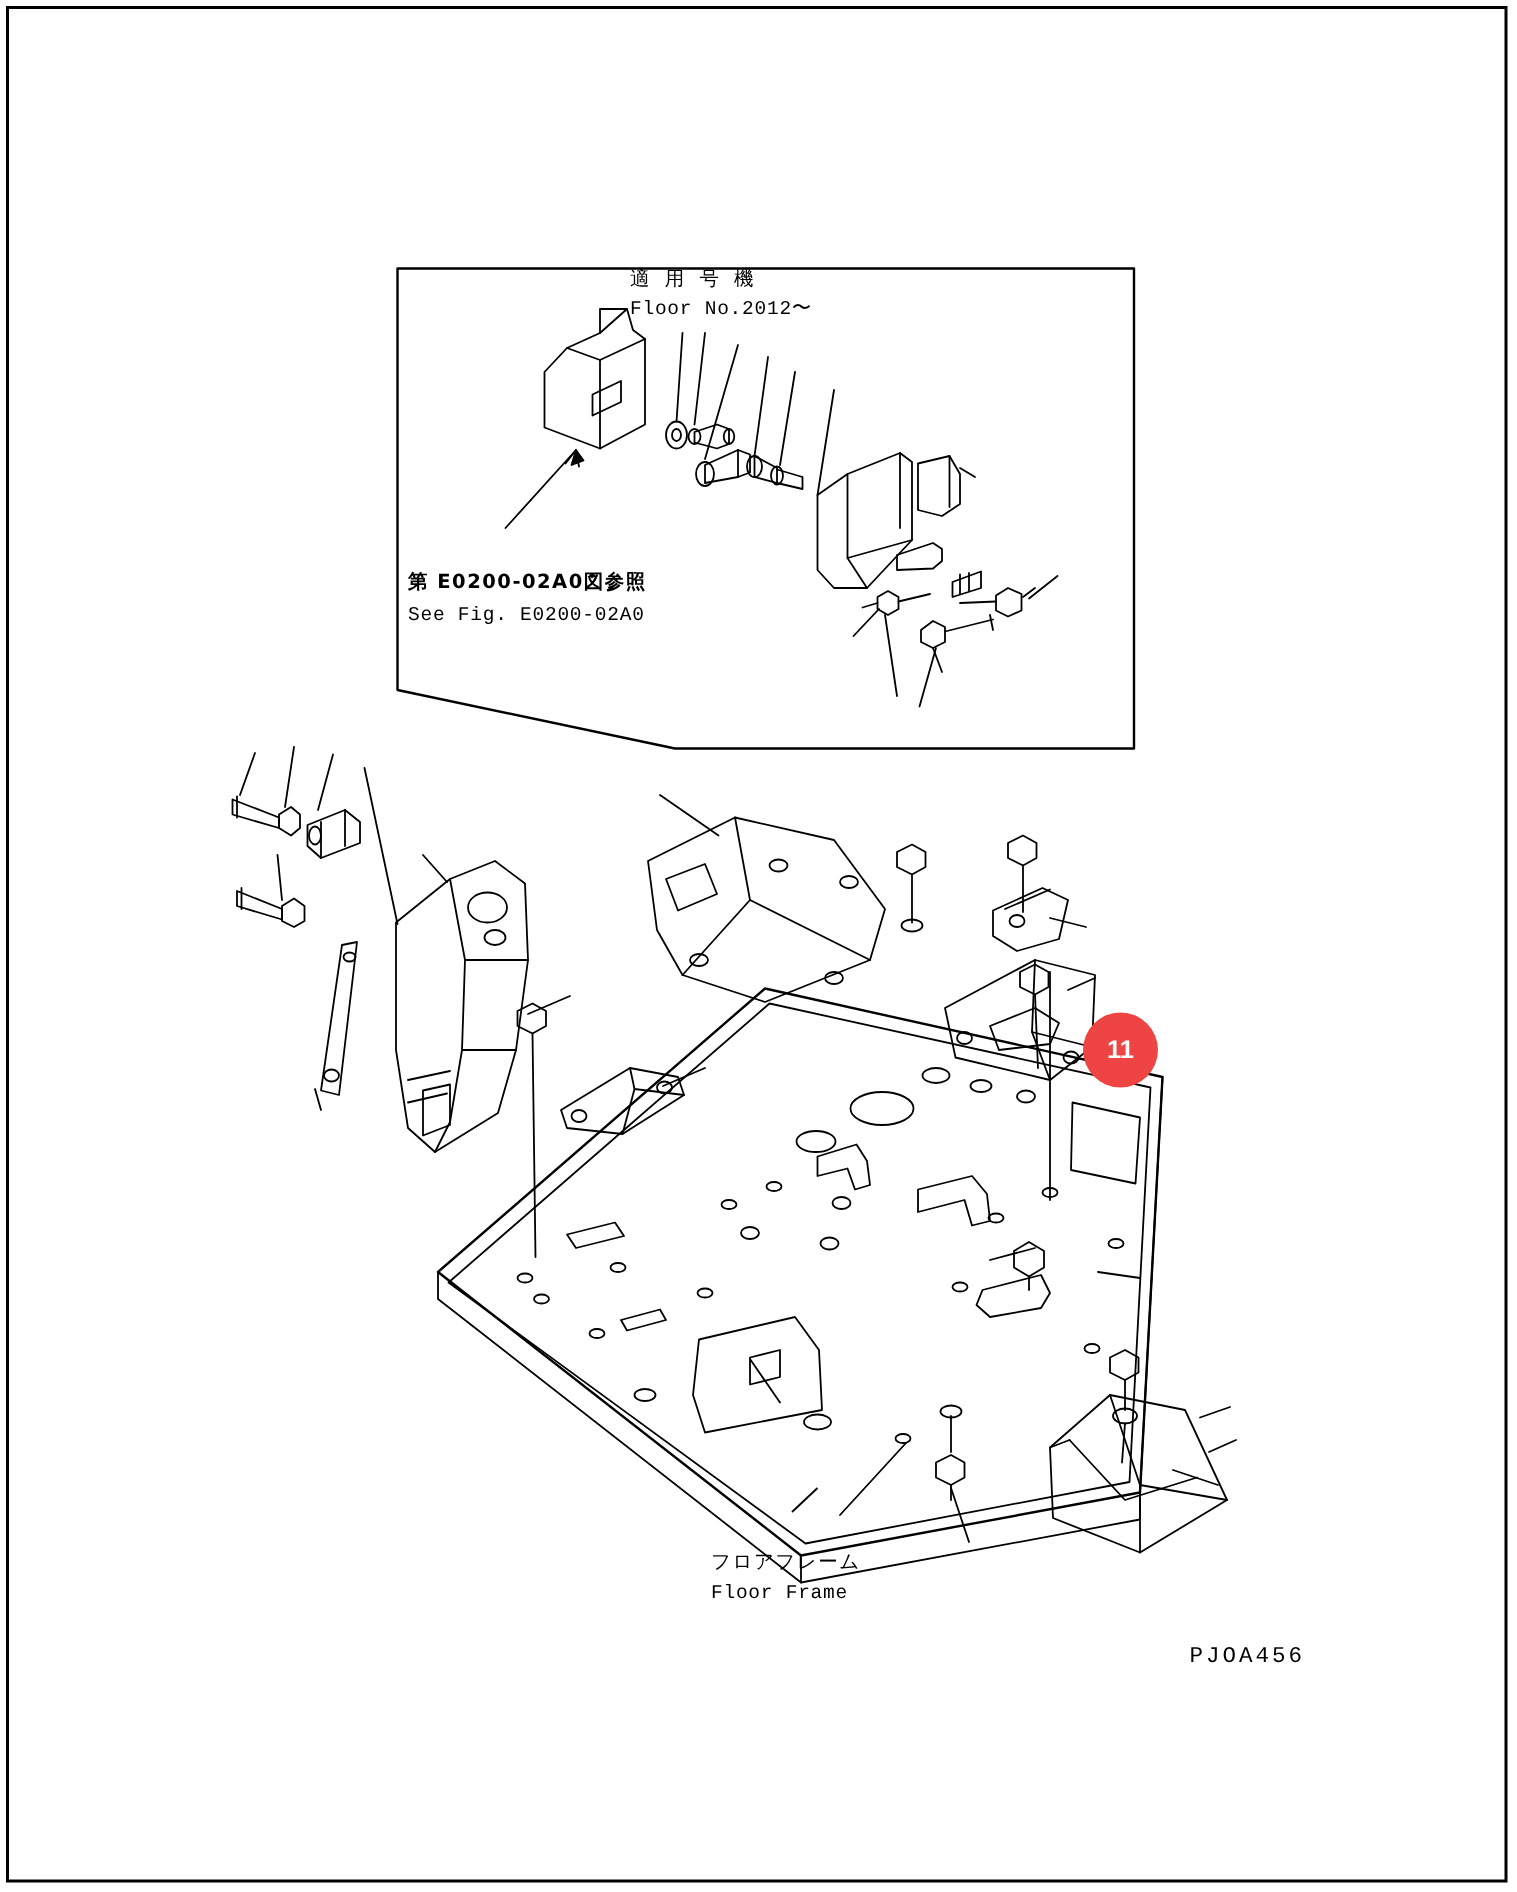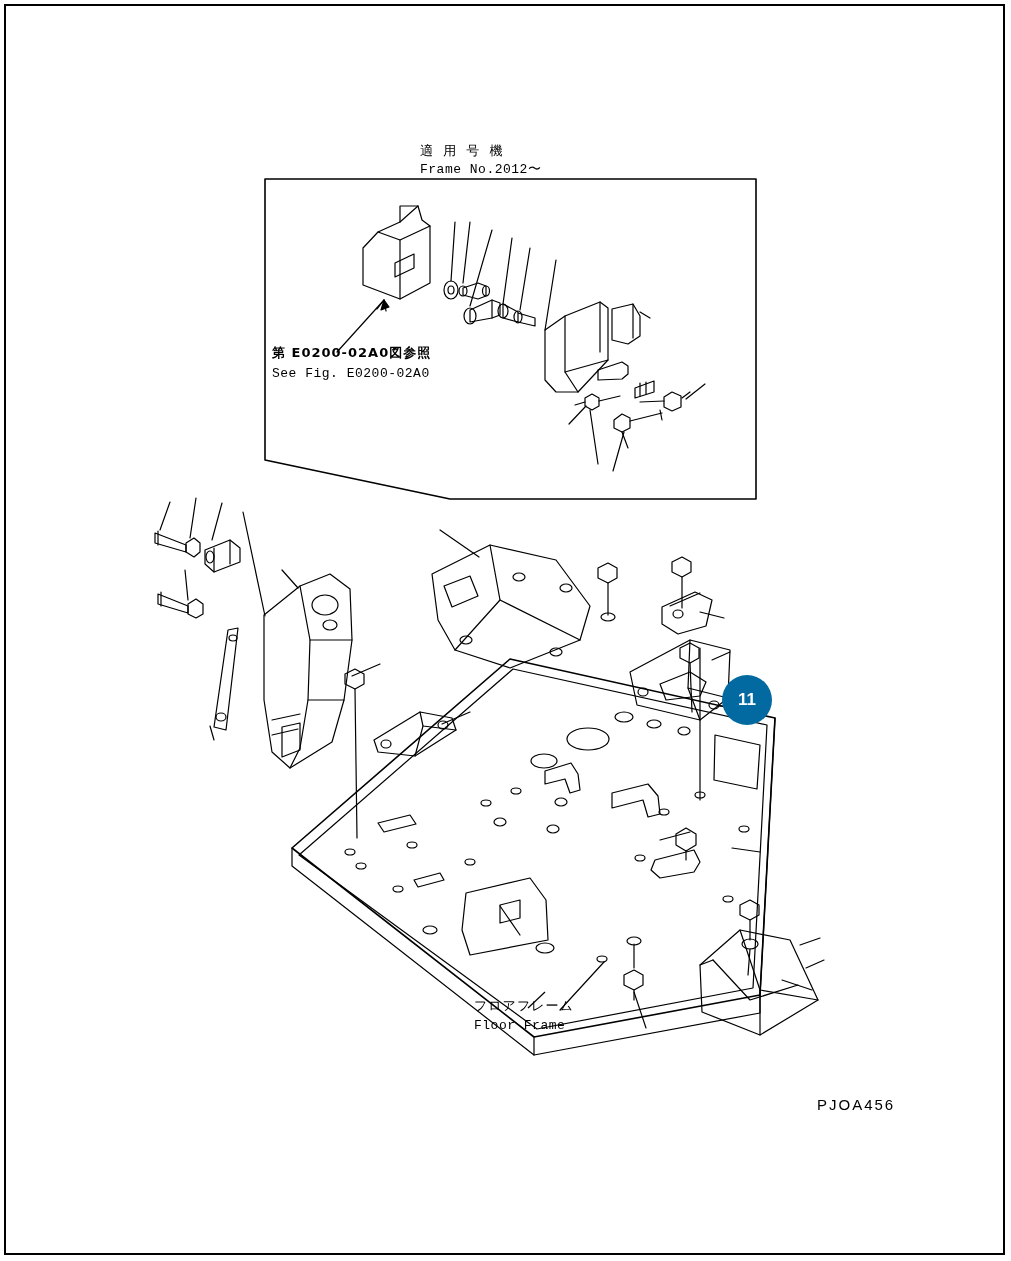--- a/index.html
+++ b/index.html
@@ -3,24 +3,24 @@
 <meta charset="utf-8">
 <style>
   html,body{margin:0;padding:0;background:#ffffff;}
   body{width:1011px;height:1261px;position:relative;overflow:hidden;
        font-family:"Liberation Sans", sans-serif;color:#000;}
   #sheet{position:absolute;left:0;top:0;width:1011px;height:1261px;}
   .border{position:absolute;left:4px;top:4px;width:1001px;height:1251px;
           border:2px solid #000;box-sizing:border-box;}
   svg{position:absolute;left:0;top:0;width:1011px;height:1261px;}
   .lbl{position:absolute;font-family:"Liberation Mono", monospace;
-       font-size:13px;line-height:16px;letter-spacing:0.5px;white-space:pre;}
+       font-size:13px;line-height:16px;letter-spacing:0.5px;white-space:pre;margin-top:36px;}
   .lbl.jp{font-family:"DejaVu Sans", sans-serif;font-size:13px;letter-spacing:3px;}
-  .code{position:absolute;font-family:Liberation Sans, sans-serif;
-        font-size:15px;letter-spacing:2px;margin-left:24px;}
+  .code{position:absolute;font-family:Liberation Mono, monospace;
+        font-size:15px;letter-spacing:2px;}
   .callout{position:absolute;border-radius:50%;display:flex;
            align-items:center;justify-content:center;
            font-family:"Liberation Sans", sans-serif;font-weight:bold;
            color:#ffffff;}
 </style>
 </head>
 <body>
 
 <div id="sheet">
 
@@ -234,27 +234,27 @@
       <path d="M520 935 L500 906"></path>
 
     </g>
 
     <g fill="none" stroke="#000" stroke-width="1.2">
       <path d="M528 1008 L545 992"></path>
     </g>
   </svg>
 
   <div class="lbl jp" style="left:420px; top:143px;">適 用 号 機</div>
-  <div class="lbl" style="left:420px; top:162px;">Frame No.2012〜</div>
+  <div class="lbl" style="left:420px; top:162px;">Floor No.2012〜</div>
 
   <div class="lbl jp" style="left:272px; top:345px; letter-spacing:1px;font-weight:bold;">第 E0200-02A0図参照</div>
   <div class="lbl" style="left:272px; top:366px;text-align:right;">See Fig. E0200-02A0</div>
 
   <div class="lbl jp" style="left:474px; top:998px; letter-spacing:1px;">フロアフレーム</div>
   <div class="lbl" style="left:474px; top:1018px;">Floor Frame</div>
 
   <div class="code" style="left:793px; top:1096px;">PJOA456</div>
 
-  <div class="callout" id="callout-11" style="left: 722px; top: 675px; width: 50px; height: 50px; background: #0369a1; font-size: 17px;">
+  <div class="callout" id="callout-11" style="left: 722px; top: 675px; width: 50px; height: 50px; background: #ef4444; font-size: 17px;">
     <span>11</span>
   </div>
 
 </div>
 
 </body></html>

